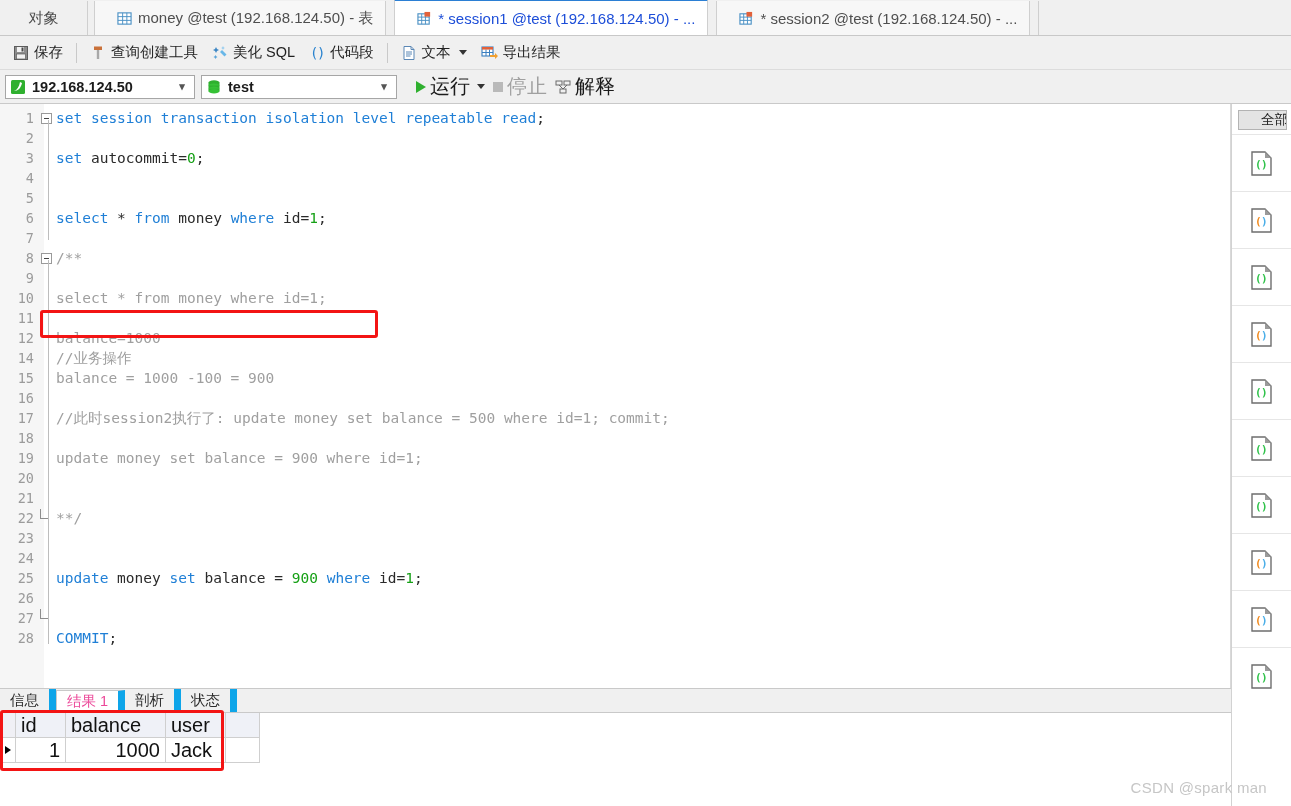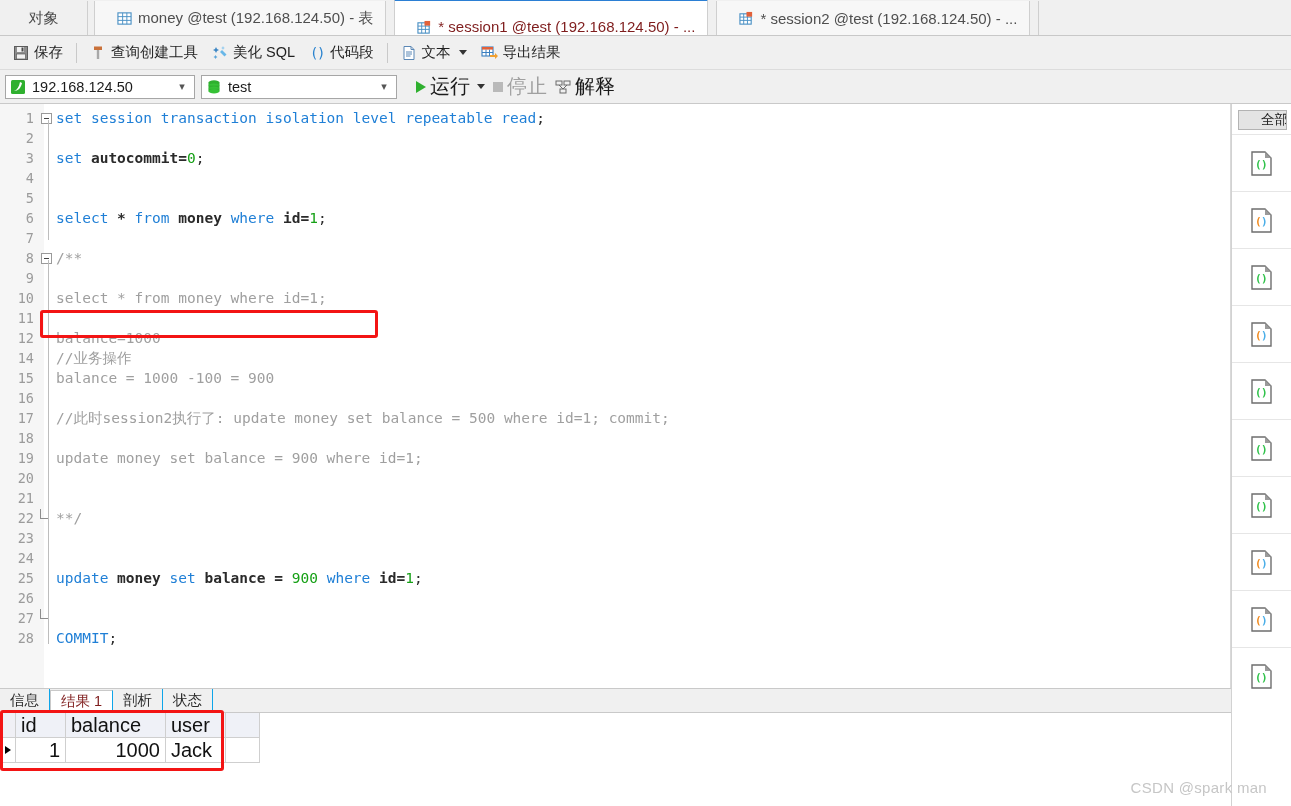--- a/index.html
+++ b/index.html
@@ -60,25 +60,24 @@
     border: 1px solid #cfcfcf;
     border-bottom: none;
     border-top: none;
     margin-right: 2px;
     white-space: nowrap;
     max-width: 340px;
     overflow: hidden;
   }
   .tab.active {
     background: #ffffff;
-    color: #7f1d1d;
+    color: #1d4ed8;
     height: 36px;
     border-top: 2px solid #2b7fd4;
     font-weight: 500;
-    align-items: flex-end;
   }
   .tab .tlabel { margin-left: 6px; }
   .tabs-filler {
     flex: 1;
     height: 34px;
     background: #f0f0f0;
     border-left: 1px solid #cfcfcf;
   }
 
   
@@ -136,20 +135,21 @@
   .combo {
     height: 24px;
     background: #ffffff;
     border: 1px solid #a6a6a6;
     display: flex;
     align-items: center;
     padding: 0 4px;
     box-sizing: border-box;
     font-size: 14.5px;
     color: #1b1b1b;
+    font-weight: bold;
   }
   .combo .cval { flex: 1; margin-left: 6px; white-space: nowrap; }
   .combo .cchev {
     width: 16px; text-align: center;
     color: #555; font-size: 11px;
   }
   #combo-conn { width: 190px; margin-right: 6px; }
   #combo-db { width: 196px; margin-right: 15px; }
   .runbtn {
     display: flex; align-items: center; gap: 4px;
@@ -252,21 +252,21 @@
     border-bottom: 1px solid #8d8d8d;
     margin-top: -8px;
     margin-left: -3px;
   }
   .code {
     white-space: pre;
     padding-left: 2px;
     flex: 1;
   }
   .kw { color: #1f7fd6; }
-  .plain { color: #2a2a2a; font-weight: bold; }
+  .plain { color: #2a2a2a; }
   .num { color: #15a015; }
   .cmt { color: #9f9f9f; }
   .punc { color: #2a2a2a; }
 
   .hl-box {
     position: absolute;
     border: 3px solid #f31414;
     border-radius: 3px;
     pointer-events: none;
     box-sizing: border-box;
@@ -291,30 +291,30 @@
     box-sizing: border-box;
   }
   .restab {
     height: 23px;
     padding: 0 10px;
     display: flex;
     align-items: center;
     font-size: 14.5px;
     color: #2b2b2b;
     background: #f0f0f0;
-    border-right: 1px solid #0ea5e9;
+    border-right: 7px solid #0ea5e9;
     box-sizing: border-box;
   }
   .restab.active {
     background: #ffffff;
     border-top: 1px solid #c9c9c9;
     border-left: 1px solid #c9c9c9;
     border-bottom: 1px solid #ffffff;
     margin-bottom: -1px;
-    color: #7f1d1d;
+    color: #ec4899;
     text-align: center;
   }
   .grid {
     position: relative;
     font-size: 20px;
   }
   .gridrow { display: flex; height: 25px; }
   .rowhdr {
     width: 16px;
     flex: none;

